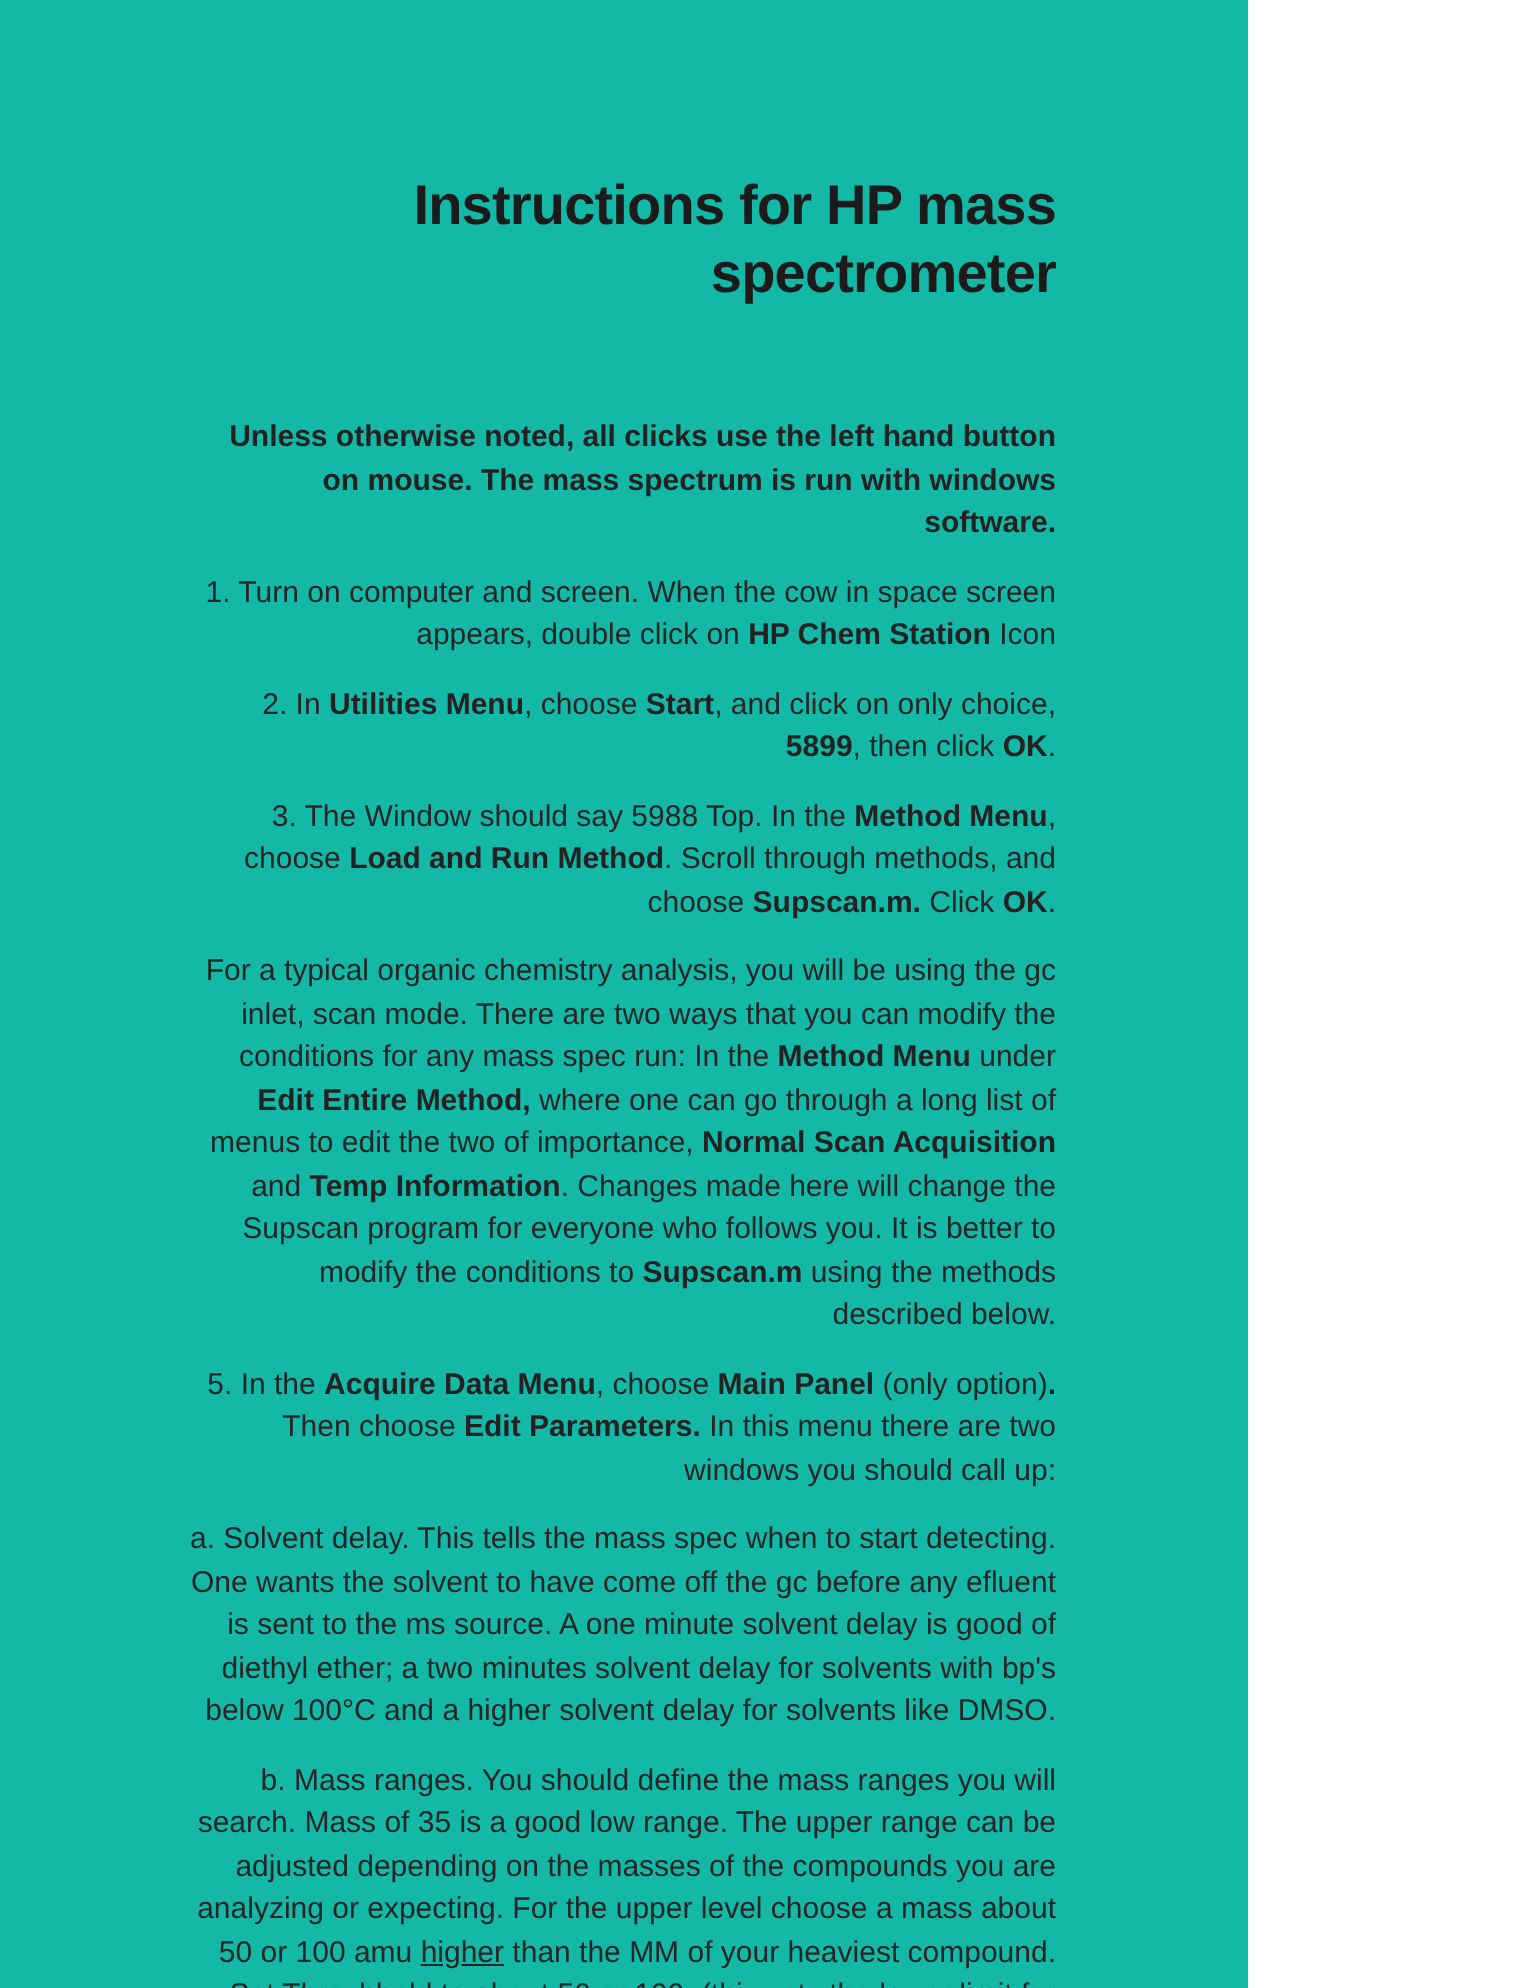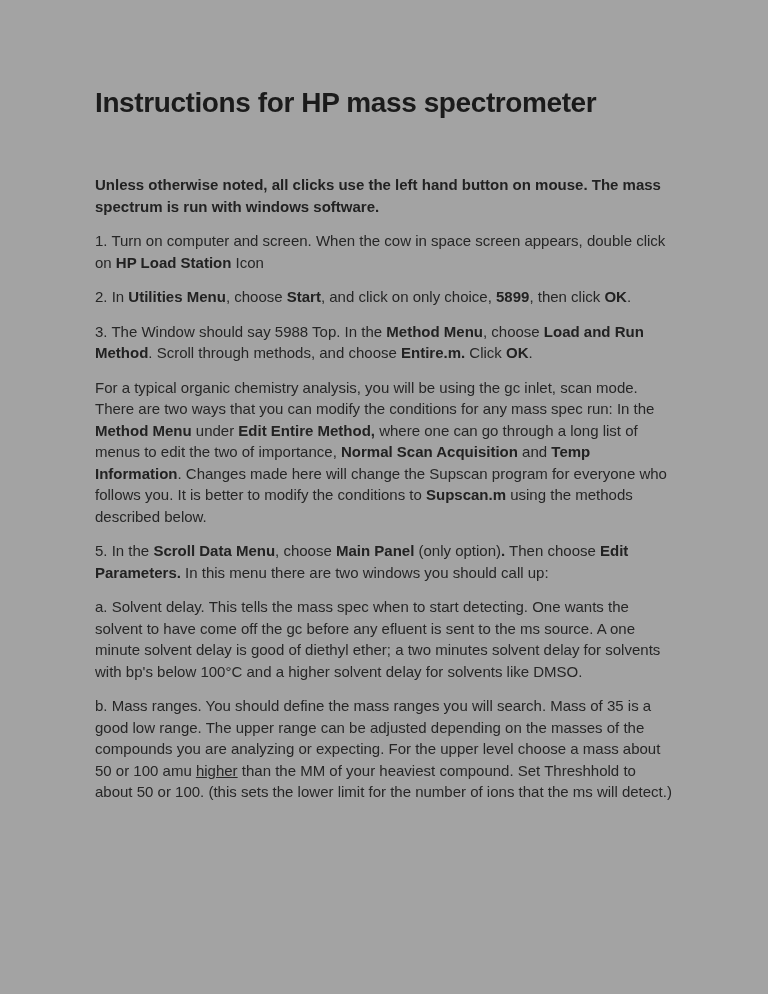--- a/index.html
+++ b/index.html
@@ -10,24 +10,25 @@
   body {
     width: 768px;
     height: 994px;
     overflow: hidden;
     font-family: "Liberation Sans", sans-serif;
     color: #262626;
     -webkit-font-smoothing: antialiased;
   }
   .page {
     box-sizing: border-box;
-    width: 768px;
+    width: 624px;
     height: 994px;
     padding: 86px 96px 0 95px;
-    background: #a3a3a3;
+    background: #14b8a6;
+    text-align: right;
   }
   h1.doc-title {
     font-size: 28px;
     line-height: 34px;
     font-weight: 700;
     letter-spacing: -0.4px;
     color: #1b1b1b;
     margin: 0 0 54px 0;
   }
   p.para {
@@ -45,30 +46,30 @@
 </style>
 </head>
 <body>
 
 <div class="page">
 
   <h1 class="doc-title">Instructions for HP mass spectrometer</h1>
 
   <p class="para intro"><span>Unless otherwise noted, all clicks use the left hand button on mouse. The mass spectrum is run with windows software.</span></p>
 
-  <p class="para"><span>1. Turn on computer and screen. When the cow in space screen appears, double click on </span><span class="b">HP Load Station</span><span> Icon</span></p>
+  <p class="para"><span>1. Turn on computer and screen. When the cow in space screen appears, double click on </span><span class="b">HP Chem Station</span><span> Icon</span></p>
 
   <p class="para"><span>2. In </span><span class="b">Utilities Menu</span><span>, choose </span><span class="b">Start</span><span>, and click on only choice, </span><span class="b">5899</span><span>, then click </span><span class="b">OK</span><span>.</span></p>
 
-  <p class="para"><span>3. The Window should say 5988 Top. In the </span><span class="b">Method Menu</span><span>, choose </span><span class="b">Load and Run Method</span><span>. Scroll through methods, and choose </span><span class="b">Entire.m.</span><span> Click </span><span class="b">OK</span><span>.</span></p>
+  <p class="para"><span>3. The Window should say 5988 Top. In the </span><span class="b">Method Menu</span><span>, choose </span><span class="b">Load and Run Method</span><span>. Scroll through methods, and choose </span><span class="b">Supscan.m.</span><span> Click </span><span class="b">OK</span><span>.</span></p>
 
 
   <p class="para"><span>For a typical organic chemistry analysis, you will be using the gc inlet, scan mode. There are two ways that you can modify the conditions for any mass spec run: In the </span><span class="b">Method Menu</span><span> under </span><span class="b">Edit Entire Method,</span><span> where one can go through a long list of menus to edit the two of importance, </span><span class="b">Normal Scan Acquisition</span><span> and </span><span class="b">Temp Information</span><span>. Changes made here will change the Supscan program for everyone who follows you. It is better to modify the conditions to </span><span class="b">Supscan.m</span><span> using the methods described below.</span></p>
 
-  <p class="para"><span>5. In the </span><span class="b">Scroll Data Menu</span><span>, choose </span><span class="b">Main Panel</span><span> (only option)</span><span class="b">.</span><span> Then choose </span><span class="b">Edit Parameters.</span><span> In this menu there are two windows you should call up:</span></p>
+  <p class="para"><span>5. In the </span><span class="b">Acquire Data Menu</span><span>, choose </span><span class="b">Main Panel</span><span> (only option)</span><span class="b">.</span><span> Then choose </span><span class="b">Edit Parameters.</span><span> In this menu there are two windows you should call up:</span></p>
 
 
   <p class="para"><span>a. Solvent delay. This tells the mass spec when to start detecting. One wants the solvent to have come off the gc before any efluent is sent to the ms source. A one minute solvent delay is good of diethyl ether; a two minutes solvent delay for solvents with bp's below 100°C and a higher solvent delay for solvents like DMSO.</span></p>
 
   <p class="para"><span>b. Mass ranges. You should define the mass ranges you will search. Mass of 35 is a good low range. The upper range can be adjusted depending on the masses of the compounds you are analyzing or expecting. For the upper level choose a mass about 50 or 100 amu </span><span class="u">higher</span><span> than the MM of your heaviest compound. Set Threshhold to about 50 or 100. (this sets the lower limit for the number of ions that the ms will detect.)</span></p>
 
 
 </div>
 
 </body></html>

